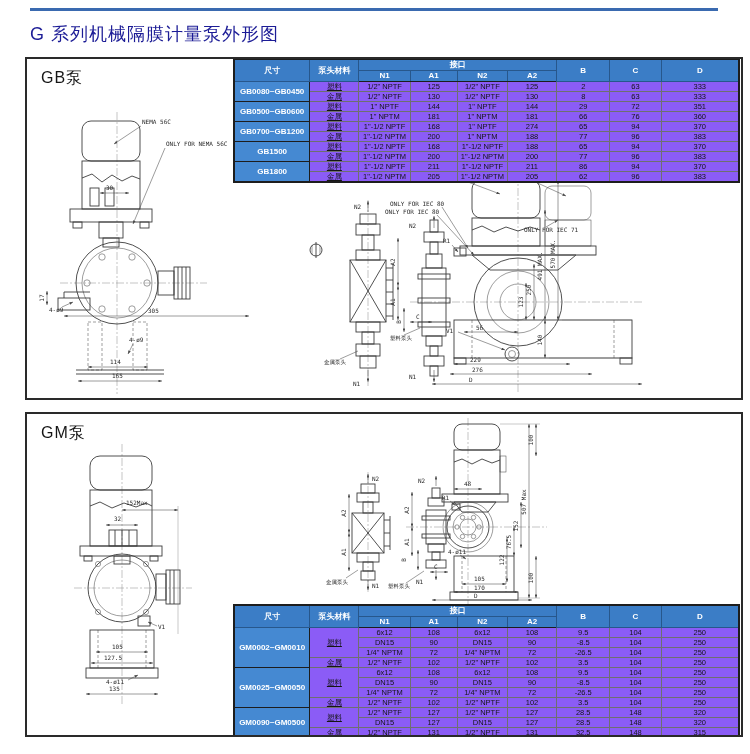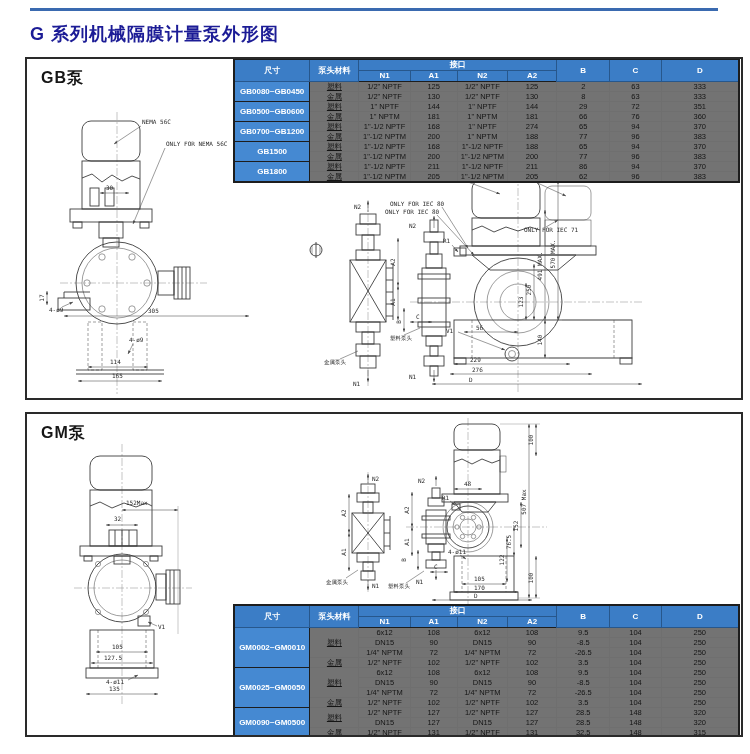--- a/index.html
+++ b/index.html
@@ -1,24 +1,24 @@
 <!DOCTYPE html>
 <html><head>
 <meta charset="utf-8">
 <style>
   html,body{margin:0;padding:0;background:#fff;}
   body{width:750px;height:754px;position:relative;font-family:"Liberation Sans",sans-serif;}
   .top-rule{position:absolute;left:30px;top:8px;width:688px;border-top:3px solid #3a6ab0;}
-  .page-title{position:absolute;left:30px;top:22px;margin:0;font-size:18px;font-weight:bold;color:#1c1c96;letter-spacing:1px;}
+  .page-title{position:absolute;left:30px;top:22px;margin:0;font-size:18px;font-weight:normal;color:#1c1c96;letter-spacing:1px;}
   .panel{position:absolute;border:2px solid #2a2a2a;background:#fff;overflow:hidden;}
   #gb-panel{left:25px;top:57px;width:714px;height:339px;}
   #gm-panel{left:25px;top:412px;width:714px;height:321px;}
-  .panel-title{position:absolute;left:14px;top:9px;font-size:16px;font-weight:bold;color:#161616;letter-spacing:1px;z-index:3;}
+  .panel-title{position:absolute;left:14px;top:9px;font-size:16px;font-weight:normal;color:#161616;letter-spacing:1px;z-index:3;}
   .drawing{position:absolute;left:0;top:0;z-index:1;}
-  .spec-table{position:absolute;border-collapse:collapse;table-layout:fixed;background:#737373;z-index:2;border:2px solid #1d1d1d;width:507px;}
+  .spec-table{position:absolute;border-collapse:collapse;table-layout:fixed;background:#8b5cf6;z-index:2;border:2px solid #1d1d1d;width:507px;}
   #gb-table{left:206px;top:-1px;}
   #gm-table{left:206px;top:190px;}
   .spec-table th,.spec-table td{border:1px solid #6f6f6f;text-align:center;vertical-align:middle;padding:0;white-space:nowrap;overflow:hidden;}
   .spec-table th{background:#3b7dc6;color:#fff;font-size:8px;height:10px;line-height:10px;border-color:#27578c;font-weight:bold;}
   .spec-table td{font-size:7.5px;height:9px;line-height:9px;color:#151515;}
   .spec-table td.size-cell{background:#4589d2;color:#fff;font-weight:bold;font-size:8px;border-color:#1d1d1d;text-align:center;}
   .spec-table td.mat-cell{font-size:7.5px;text-decoration:underline;}
   .spec-table tr.group-start td{border-top:1.5px solid #1d1d1d;}
   .spec-table thead tr:last-child th{border-bottom:1.5px solid #1d1d1d;}
   

